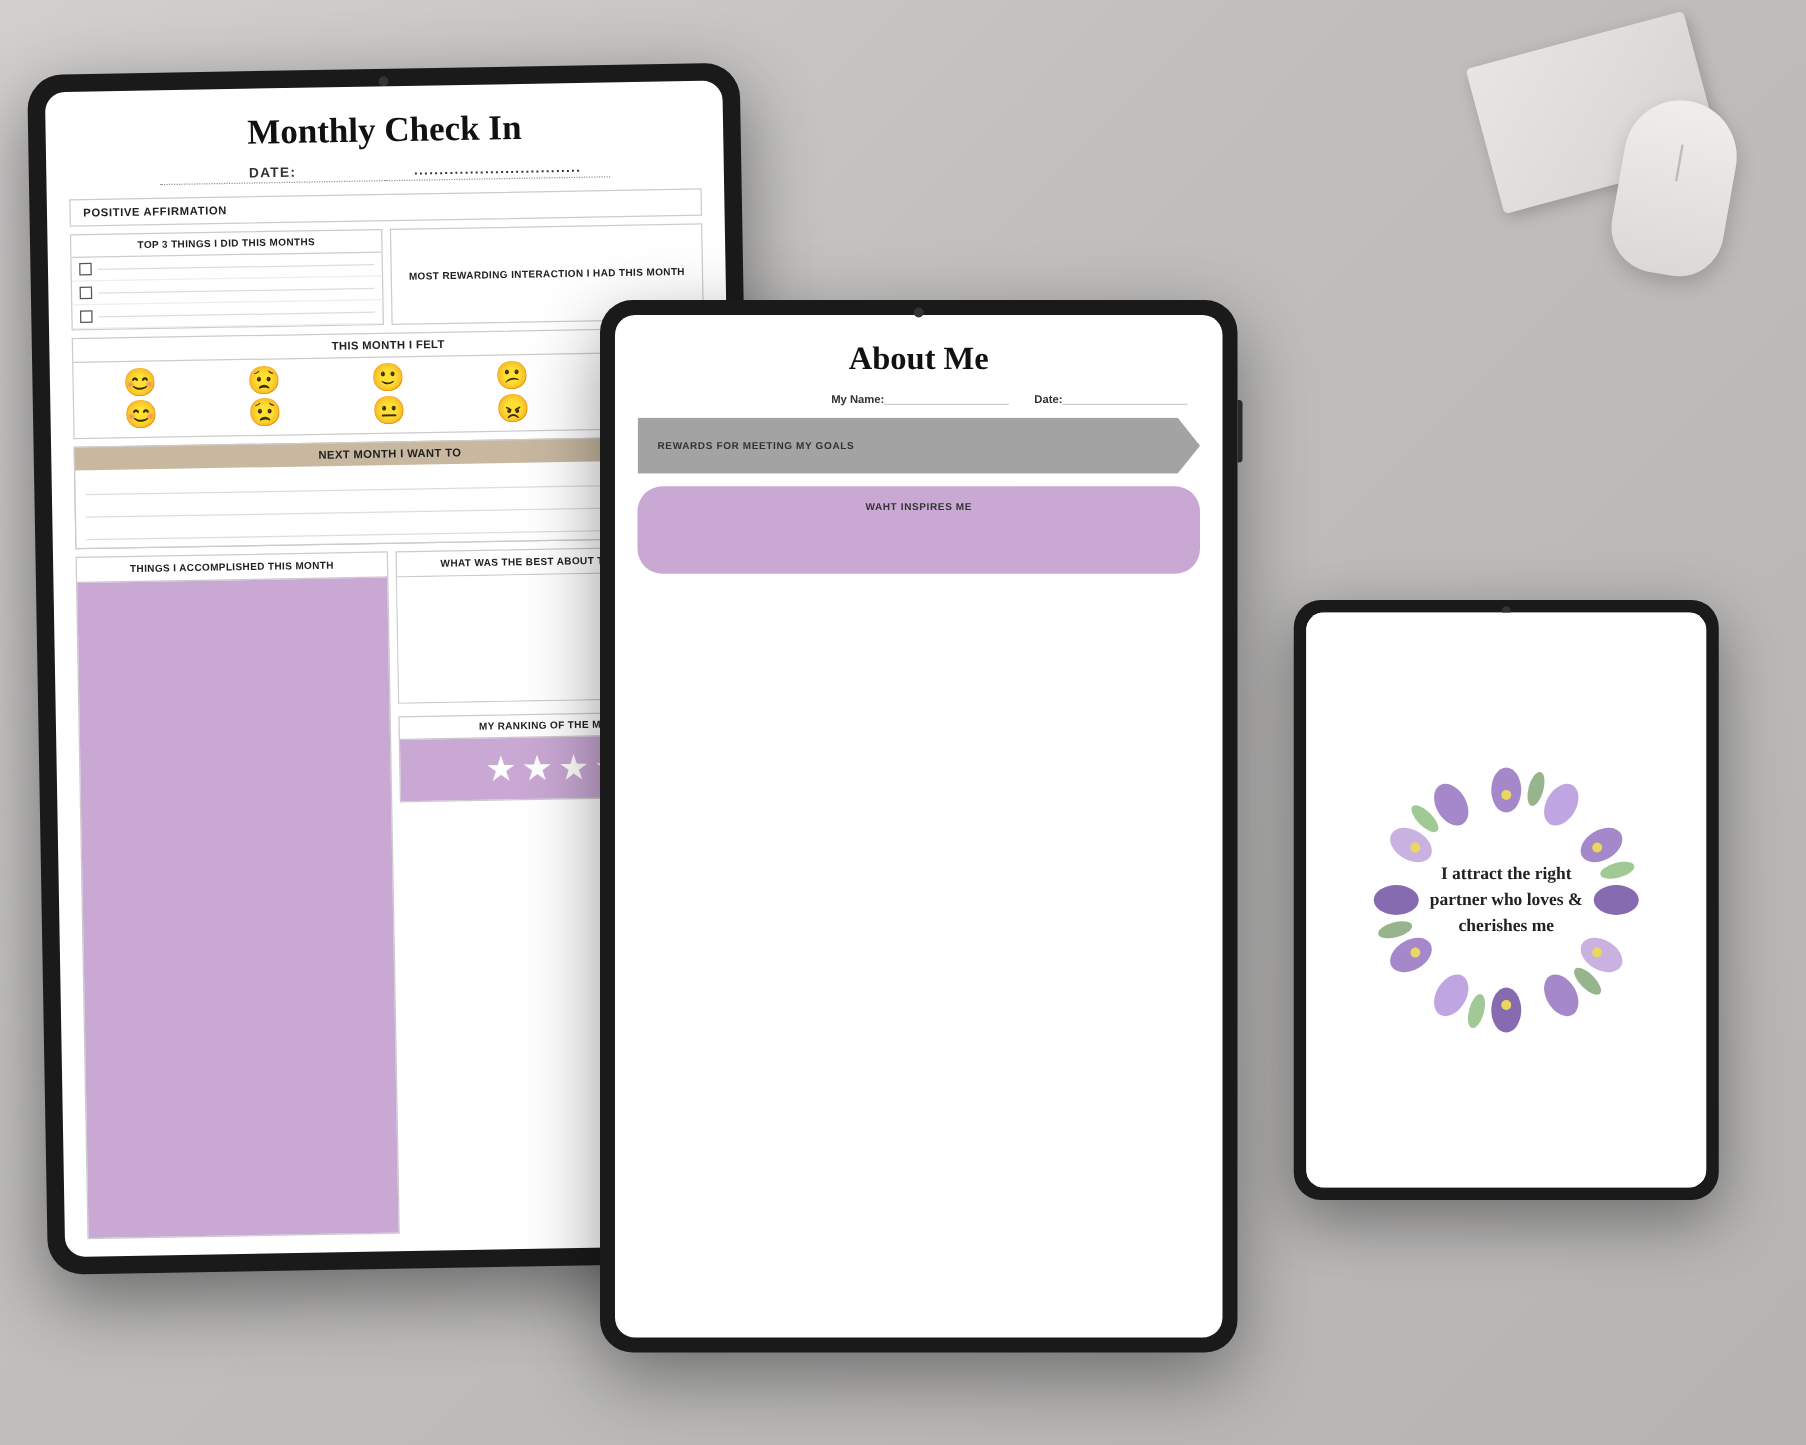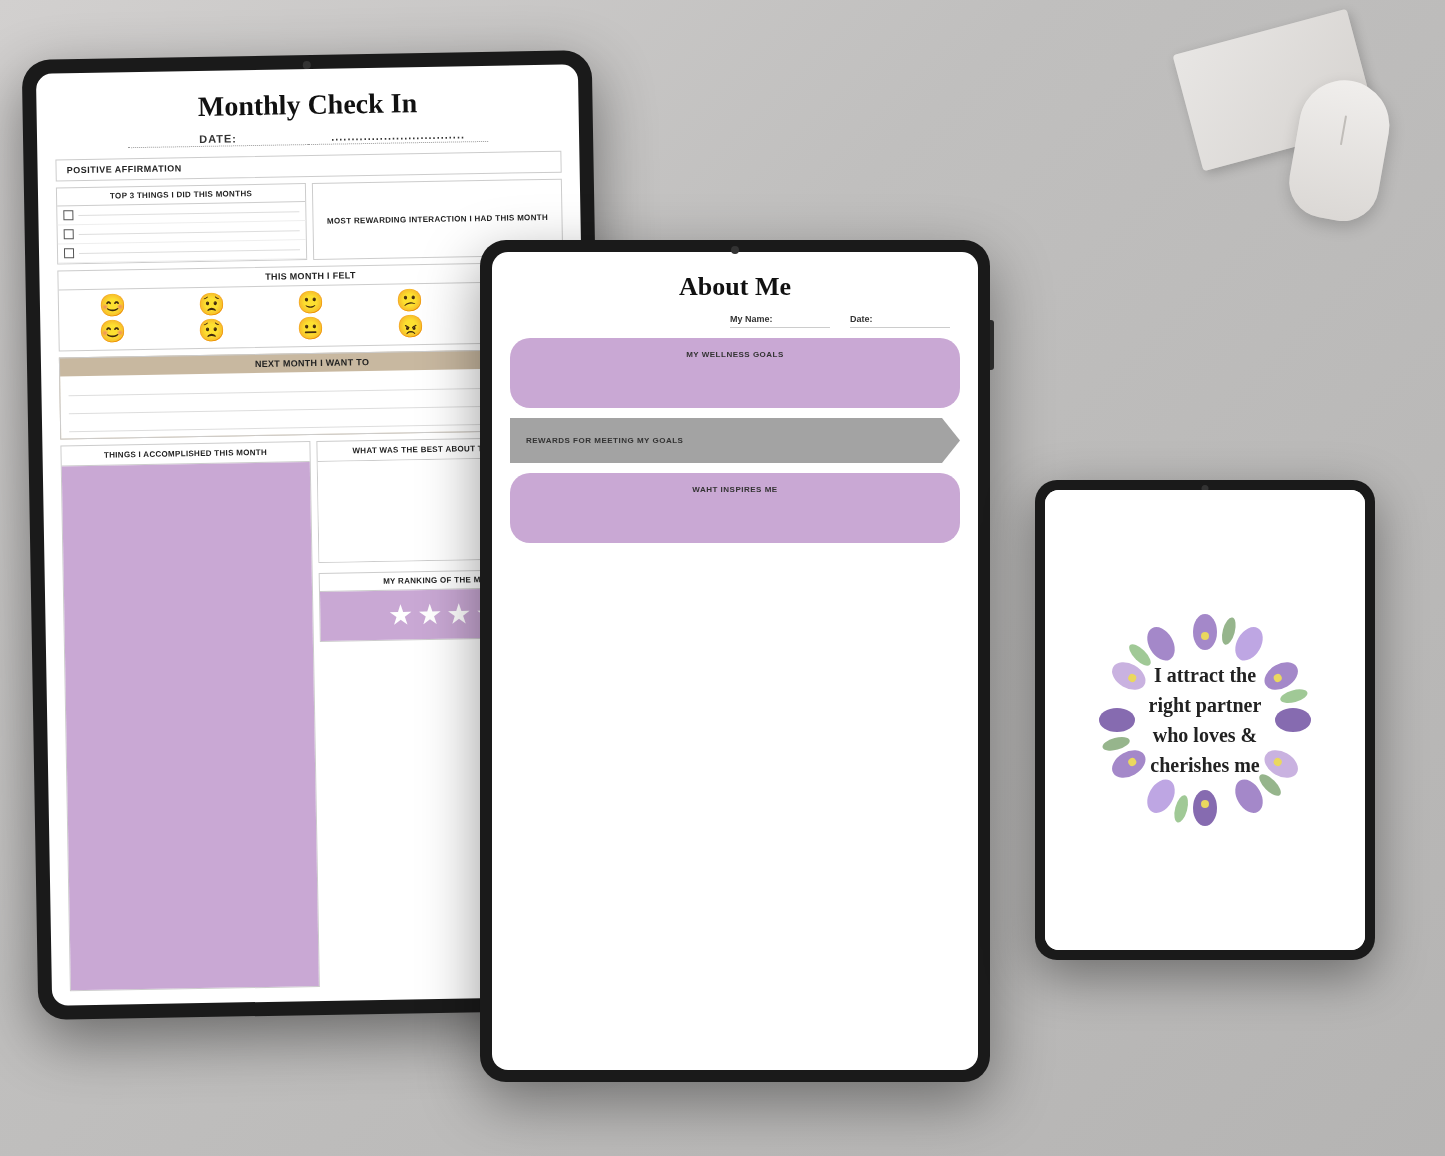--- a/index.html
+++ b/index.html
@@ -408,22 +408,22 @@
       justify-content: flex-end;
       gap: 20px;
       font-size: 9px;
       font-weight: bold;
       color: #333;
       margin-bottom: 10px;
       padding-right: 10px;
     }
     .name-date-item {
       display: flex;
-      flex-direction: column;
-      align-items: flex-start;
+      flex-direction: row;
+      align-items: flex-end;
     }
     .name-date-line {
       width: 100px;
       height: 1px;
       background: #ccc;
       margin-top: 3px;
     }
 
     .purple-card {
       background: #c9a8d4;
@@ -506,21 +506,21 @@
     }
     .affirmation-text-center {
       position: absolute;
       inset: 0;
       display: flex;
       align-items: center;
       justify-content: center;
       padding: 40px;
     }
     .affirmation-quote {
-      font-size: 20px;
+      font-size: 14px;
       font-weight: bold;
       text-align: center;
       line-height: 1.5;
       color: #222;
       font-family: Georgia, serif;
     }
   </style>
 </head>
 <body>
 
@@ -629,23 +629,20 @@
           <div class="name-date-item">
             <span>My Name:</span>
             <div class="name-date-line"></div>
           </div>
           <div class="name-date-item">
             <span>Date:</span>
             <div class="name-date-line"></div>
           </div>
         </div>
 
-        <div class="purple-card">
-          <div class="card-label">MY WELLNESS GOALS</div>
-        </div>
 
 
         <div class="gray-card">
           <span class="gray-label">REWARDS FOR MEETING  MY GOALS</span>
         </div>
 
         <div class="purple-card">
           <div class="card-label">WAHT INSPIRES ME</div>
         </div>
 

